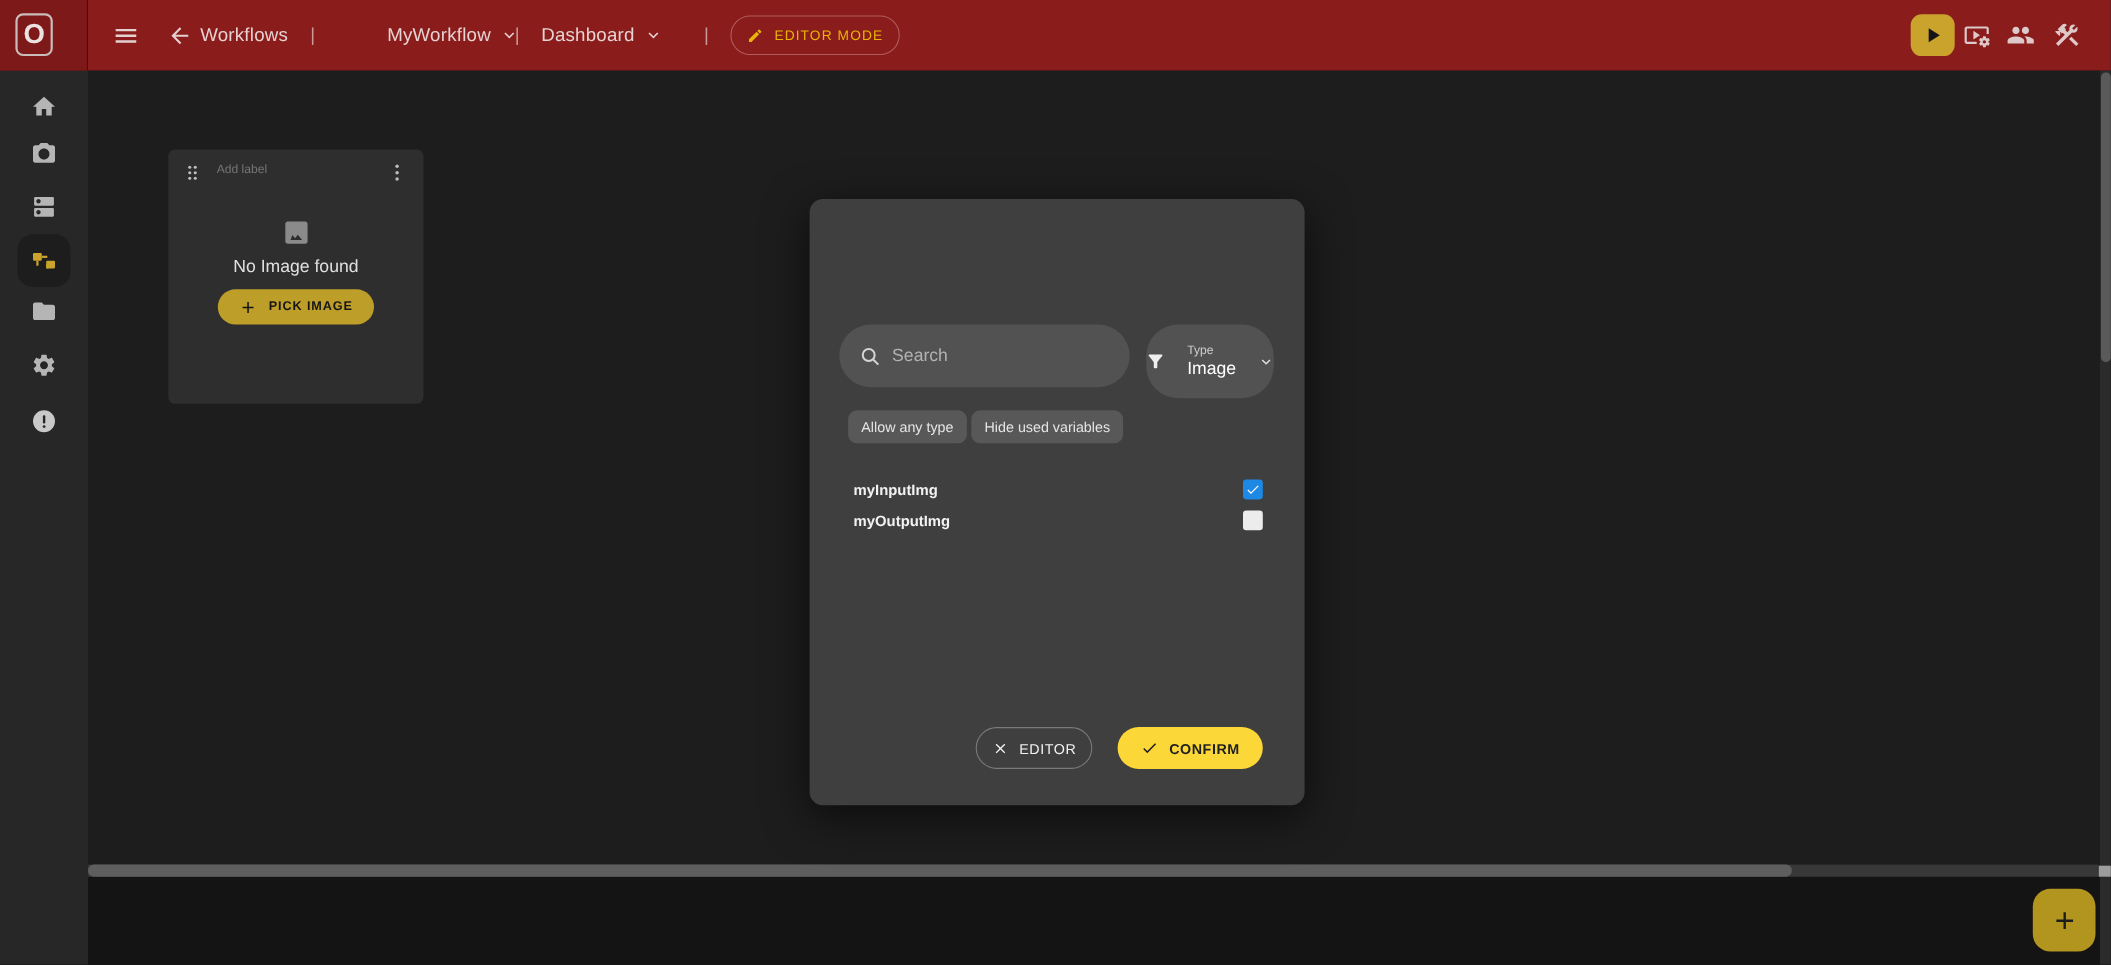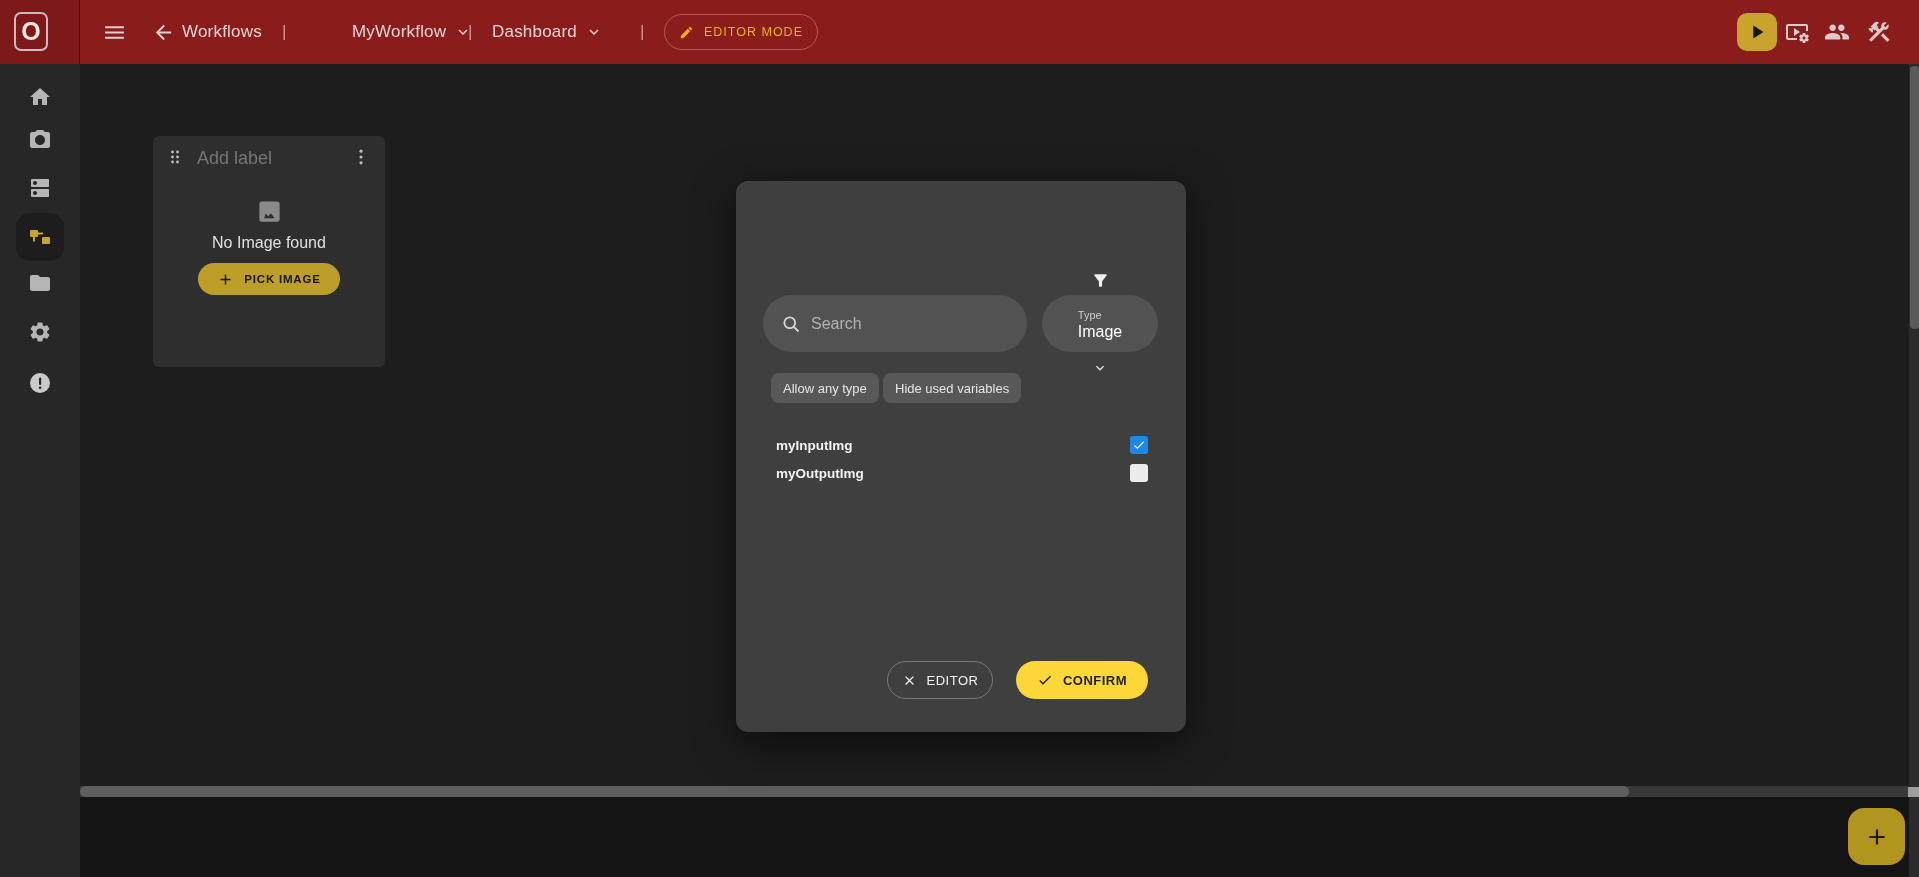--- a/index.html
+++ b/index.html
@@ -32,41 +32,41 @@
   .sb-item { position:absolute; left:16px; width:48px; height:48px; border-radius:14px;
              display:flex; align-items:center; justify-content:center; color:#b5b5b5; cursor:pointer; }
   .sb-item.active { background:#1d1d1d; color:#c9a32c; }
 
   
   #main { left:80px; top:64px; width:1829px; height:813px; background:#1d1d1d; }
   #bottom-strip { left:80px; top:797px; width:1839px; height:80px; background:#141414; }
 
   
   #card { left:153px; top:136px; width:232px; height:231px; background:#2e2e2e; border-radius:6px; z-index:5; }
-  #card-label { left:44px; top:12px; width:140px; color:#fde047; font-size:18px; background:transparent;
+  #card-label { left:44px; top:12px; width:140px; color:#fde047; font-size:11px; background:transparent;
                 border:none; outline:none; font-family:inherit; }
   .card-grip { left:12px; top:11px; color:#bdbdbd; cursor:grab; }
   .card-kebab { left:198px; top:11px; color:#bdbdbd; cursor:pointer; }
   #card-empty { left:0; top:62px; width:232px; display:flex; flex-direction:column; align-items:center; gap:9px; }
   #card-empty .no-img-text { color:#e0e0e0; font-size:16px; }
   #pick-btn { width:142px; height:32px; background:#bd9e29; border-radius:16px; display:flex;
               align-items:center; justify-content:center; gap:10px; color:#161616;
               font-size:11.5px; font-weight:700; letter-spacing:.8px; cursor:pointer; margin-top:2px; }
 
   
   #dialog { left:736px; top:181px; width:450px; height:551px; background:#3f3f3f; border-radius:12px;
             box-shadow:0 10px 40px rgba(0,0,0,.6); z-index:40; }
   #dialog-title { left:0; top:52px; width:450px; text-align:center; color:#fdfdfd; font-size:19px; font-weight:500; }
   #search-pill { left:27px; top:114px; width:264px; height:57px; background:#525252; border-radius:29px;
                  display:flex; align-items:center; padding:0 14px 0 18px; gap:10px; }
   #search-input { flex:1; background:transparent; border:none; outline:none; color:#e8e8e8; font-size:16px;
                   font-family:inherit; }
   #search-input::placeholder { color:#b2b2b2; }
-  #type-pill { left:306px; top:114px; width:116px; height:57px; background:#525252; border-radius:29px;
-               display:flex; align-items:center; justify-content:center; gap:19px; cursor:pointer;flex-direction:column; }
+  #type-pill { left:306px; top:114px; width:116px; height:67px; background:#525252; border-radius:29px;
+               display:flex; align-items:center; justify-content:center; gap:19px; cursor:pointer; }
   #type-pill .tp-label { color:#cfcfcf; font-size:11px; line-height:13px; }
   #type-pill .tp-value { color:#ffffff; font-size:16px; line-height:19px; }
   .chip { position:absolute; top:192px; height:30px; background:#585858; border-radius:8px; color:#e5e5e5;
           font-size:13px; display:flex; align-items:center; justify-content:center; padding:0 12px; cursor:pointer; }
   .var-row { position:absolute; left:40px; width:372px; height:22px; display:flex; align-items:center;
              justify-content:space-between; }
   .var-name { color:#f2f2f2; font-size:13.5px; font-weight:700; }
   .checkbox { width:18px; height:18px; border-radius:3px; background:#ececec; display:flex; align-items:center;
               justify-content:center; cursor:pointer; }
   .checkbox.checked { background:#1e88e5; }

